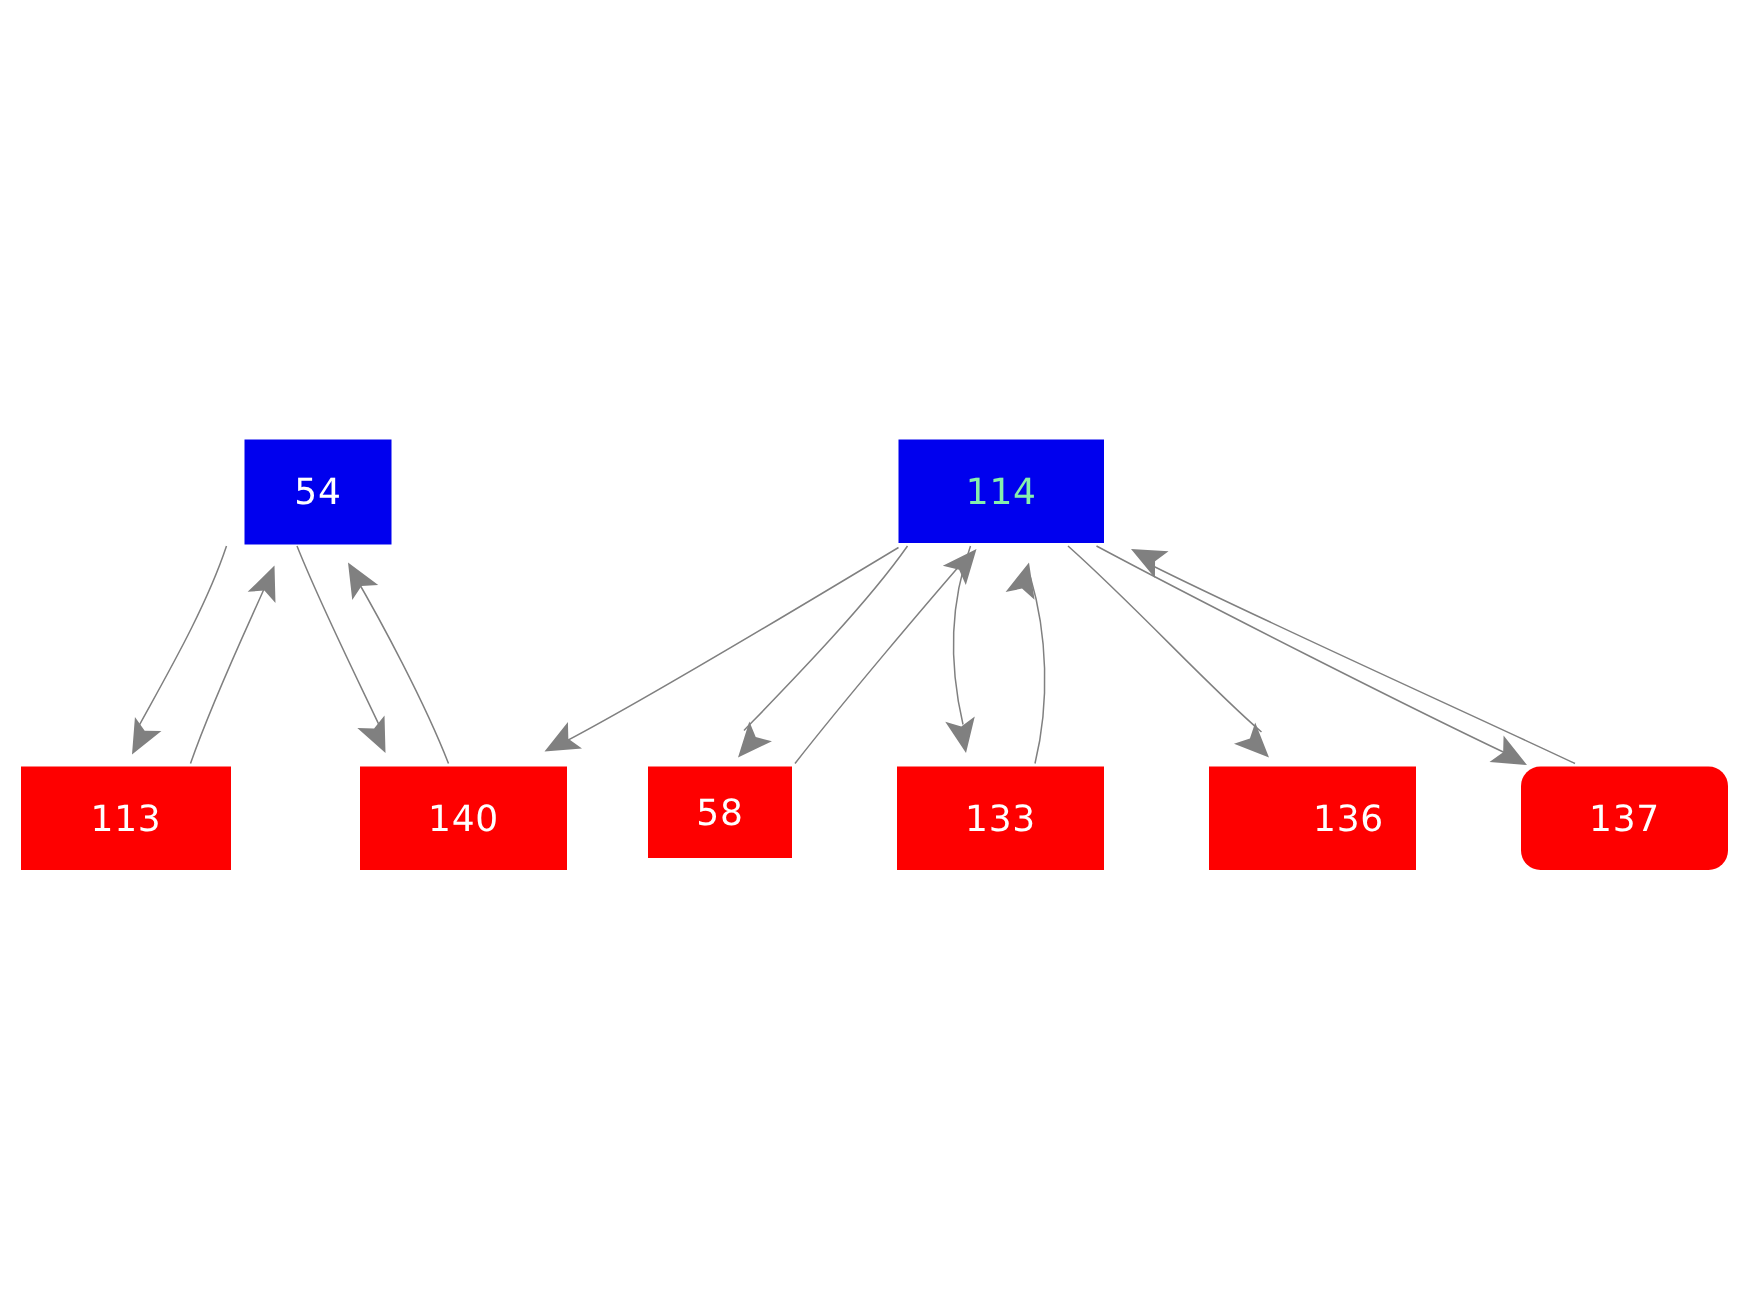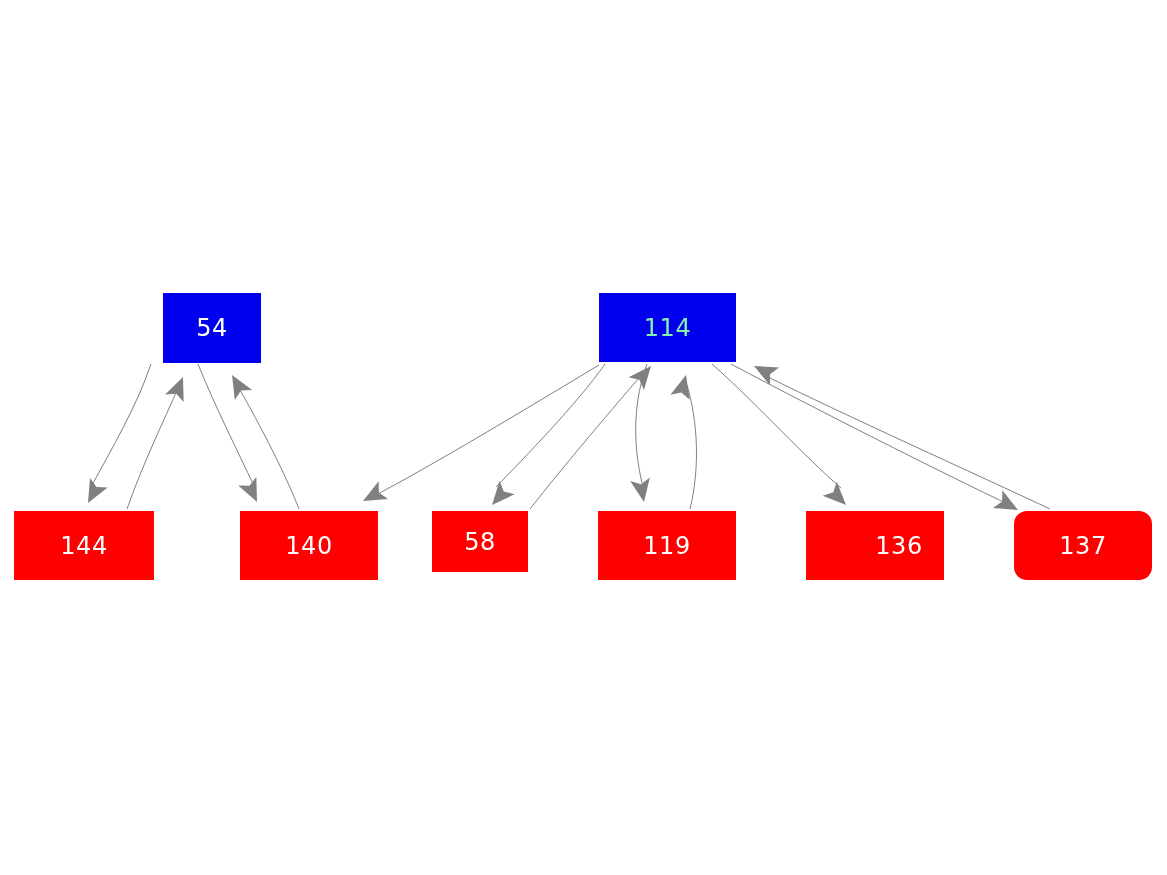--- a/index.html
+++ b/index.html
@@ -99,30 +99,30 @@
     </svg>
 
   <div id="node-layer">
       <div class="graph-node" style="left: 139px; top: 293px; width: 98px; height: 70px; background: rgb(0, 0, 238); color: rgb(255, 255, 255); font-size: 24px; margin-left: 24px;">
         <span class="node-label">54</span>
       </div>
       <div class="graph-node" style="left: 599px; top: 293px; width: 137px; height: 69px; background: rgb(0, 0, 238); color: #86efac; font-size: 24px;">
         <span class="node-label">114</span>
       </div>
       <div class="graph-node" style="left: 14px; top: 511px; width: 140px; height: 69px; background: rgb(254, 0, 0); color: rgb(255, 255, 255); font-size: 24px;">
-        <span class="node-label">144</span>
+        <span class="node-label">113</span>
       </div>
       <div class="graph-node" style="left: 222px; top: 511px; width: 138px; height: 69px; background: rgb(254, 0, 0); color: rgb(255, 255, 255); font-size: 24px; margin-left: 18px;">
         <span class="node-label">140</span>
       </div>
       <div class="graph-node" style="left: 432px; top: 511px; width: 96px; height: 61px; background: rgb(254, 0, 0); color: rgb(255, 255, 255); font-size: 24px;">
         <span class="node-label">58</span>
       </div>
       <div class="graph-node" style="left: 598px; top: 511px; width: 138px; height: 69px; background: rgb(254, 0, 0); color: rgb(255, 255, 255); font-size: 24px;">
-        <span class="node-label">119</span>
+        <span class="node-label">133</span>
       </div>
       <div class="graph-node" style="left: 806px; top: 511px; width: 138px; height: 69px; background: rgb(254, 0, 0); color: rgb(255, 255, 255); font-size: 24px; padding-left: 48px;">
         <span class="node-label">136</span>
       </div>
       <div class="graph-node" style="left: 1014px; top: 511px; width: 138px; height: 69px; background: rgb(254, 0, 0); color: rgb(255, 255, 255); font-size: 24px; border-radius: 13px;">
         <span class="node-label">137</span>
       </div>
     </div>
 
 </div>

